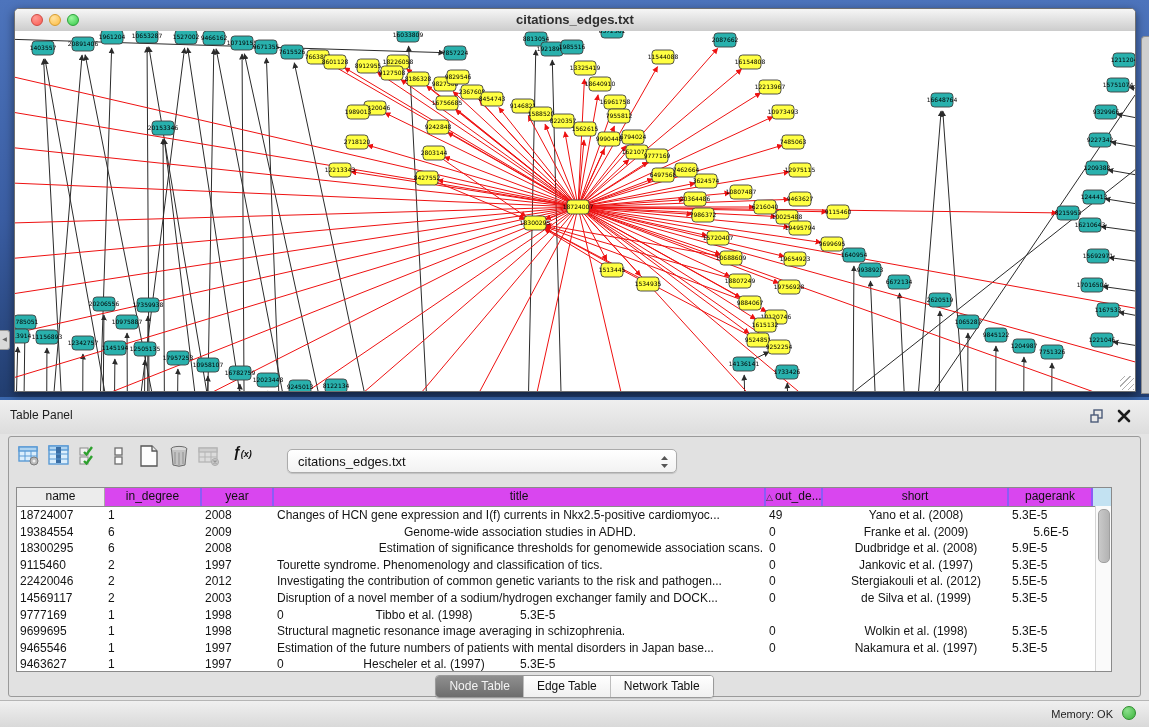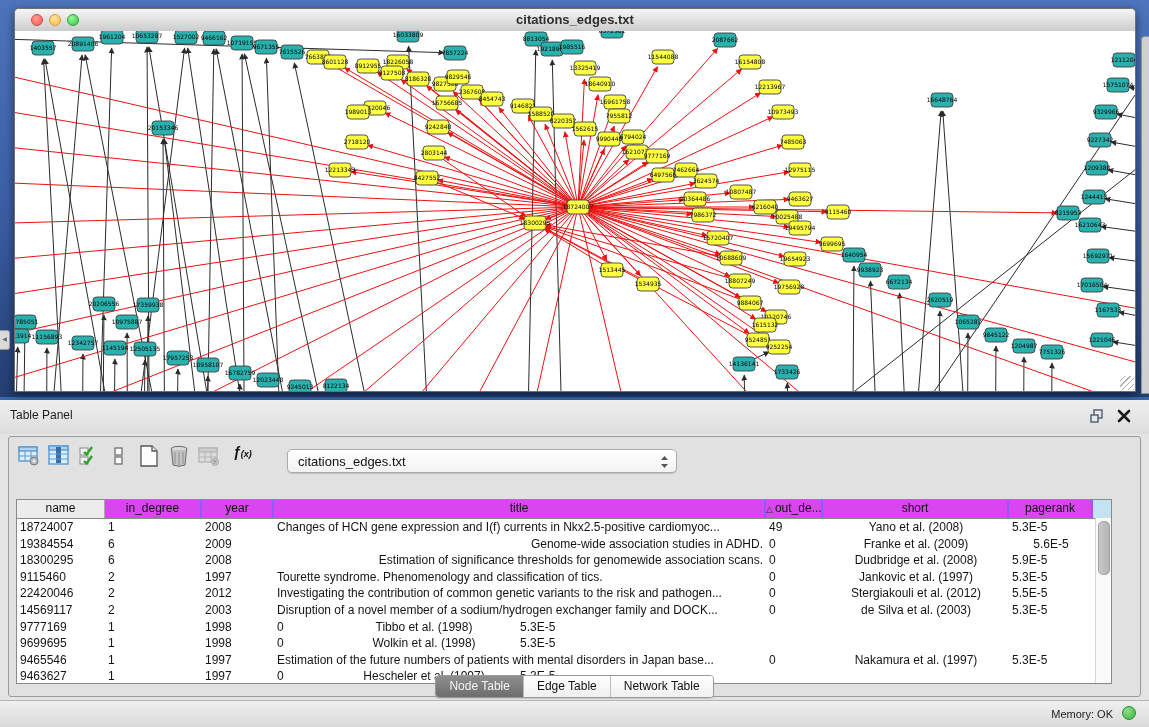--- a/index.html
+++ b/index.html
@@ -46,21 +46,21 @@
   .tb-icon{width:24px;height:24px;margin-right:6px;display:inline-block;cursor:pointer}
   .tb-icon.disabled{cursor:default;opacity:.9}
   .fx{font-size:14px;color:#111;margin:0 8px 0 6px;font-style:italic;font-weight:bold;cursor:pointer}
   .fx small{font-size:9px;font-weight:bold}
   .combo{position:absolute;left:270px;top:5px;width:390px;height:24px;background:linear-gradient(#ffffff,#f2f2f2);
          border:1px solid #ababab;border-radius:5px;box-sizing:border-box;cursor:pointer;
          box-shadow:0 1px 1px rgba(0,0,0,.15)}
   .combo-text{position:absolute;left:10px;top:4px;font-size:13px;color:#111}
   .combo-step{position:absolute;right:7px;top:5px}
 
-  .table{position:absolute;left:7px;top:62px;width:1096px;height:185px;background:#fff;
+  .table{position:absolute;left:7px;top:50px;width:1096px;height:185px;background:#fff;
          border:1px solid #8a8a8a;box-sizing:border-box;overflow:hidden}
   .thead{display:flex;height:18px;border-bottom:1px solid #8a8a8a;background:#c3e2f2}
   .th{box-sizing:border-box;border-right:2px solid #8b5cf6;font-size:12px;line-height:17px;
       text-align:center;color:#111;overflow:hidden;white-space:nowrap;cursor:pointer;background:#d946ef}
   .th.plain{background:#ececec;border-right:1px solid #a8a8a8}
   .sortmark{font-size:9px;color:#333;margin-right:2px}
   .trow{display:flex;height:16.6px;cursor:default}
   .td{box-sizing:border-box;font-size:12px;line-height:16.5px;color:#141414;overflow:hidden;
       white-space:nowrap;padding:0 3px}
   .vscroll{position:absolute;right:0;top:18px;width:15px;bottom:0;background:#fafafa;border-left:1px solid #d5d5d5}
@@ -836,21 +836,21 @@
           <div class="td" style="width:72px;text-align:left">2008</div>
           <div class="td" style="width:492px;text-align:left">Changes of HCN gene expression and I(f) currents in Nkx2.5-positive cardiomyoc...</div>
           <div class="td" style="width:57px;text-align:left">49</div>
           <div class="td" style="width:186px;text-align:center">Yano et al. (2008)</div>
           <div class="td" style="width:84px;text-align:left">5.3E-5</div>
         </div>
         <div class="trow">
           <div class="td" style="width:88px;text-align:left">19384554</div>
           <div class="td" style="width:97px;text-align:left">6</div>
           <div class="td" style="width:72px;text-align:left">2009</div>
-          <div class="td" style="width:492px;text-align:right">Genome-wide association studies in ADHD.</div>
+          <div class="td" style="width:492px;text-align:center">Genome-wide association studies in ADHD.</div>
           <div class="td" style="width:57px;text-align:left">0</div>
           <div class="td" style="width:186px;text-align:center">Franke et al. (2009)</div>
           <div class="td" style="width:84px;text-align:center">5.6E-5</div>
         </div>
         <div class="trow">
           <div class="td" style="width:88px;text-align:left">18300295</div>
           <div class="td" style="width:97px;text-align:left">6</div>
           <div class="td" style="width:72px;text-align:left">2008</div>
           <div class="td" style="width:492px;text-align:right">Estimation of significance thresholds for genomewide association scans.</div>
           <div class="td" style="width:57px;text-align:left">0</div>
@@ -874,35 +874,36 @@
           <div class="td" style="width:57px;text-align:left">0</div>
           <div class="td" style="width:186px;text-align:center">Stergiakouli et al. (2012)</div>
           <div class="td" style="width:84px;text-align:left">5.5E-5</div>
         </div>
         <div class="trow">
           <div class="td" style="width:88px;text-align:left">14569117</div>
           <div class="td" style="width:97px;text-align:left">2</div>
           <div class="td" style="width:72px;text-align:left">2003</div>
           <div class="td" style="width:492px;text-align:left">Disruption of a novel member of a sodium/hydrogen exchanger family and DOCK...</div>
           <div class="td" style="width:57px;text-align:left">0</div>
-          <div class="td" style="width:186px;text-align:center">de Silva et al. (2003)</div>
+          <div class="td" style="width:186px;text-align:center">de Silva et al. (1999)</div>
           <div class="td" style="width:84px;text-align:left">5.3E-5</div>
         </div>
         <div class="trow">
           <div class="td" style="width:88px;text-align:left">9777169</div>
           <div class="td" style="width:97px;text-align:left">1</div>
           <div class="td" style="width:72px;text-align:left">1998</div>
           <div class="td" style="width:57px;text-align:left">0</div>
           <div class="td" style="width:186px;text-align:center">Tibbo et al. (1998)</div>
           <div class="td" style="width:84px;text-align:left">5.3E-5</div>
         </div>
         <div class="trow">
           <div class="td" style="width:88px;text-align:left">9699695</div>
           <div class="td" style="width:97px;text-align:left">1</div>
           <div class="td" style="width:72px;text-align:left">1998</div>
+          <div class="td" style="width:492px;text-align:left">Structural magnetic resonance image averaging in schizophrenia.</div>
           <div class="td" style="width:57px;text-align:left">0</div>
           <div class="td" style="width:186px;text-align:center">Wolkin et al. (1998)</div>
           <div class="td" style="width:84px;text-align:left">5.3E-5</div>
         </div>
         <div class="trow">
           <div class="td" style="width:88px;text-align:left">9465546</div>
           <div class="td" style="width:97px;text-align:left">1</div>
           <div class="td" style="width:72px;text-align:left">1997</div>
           <div class="td" style="width:492px;text-align:left">Estimation of the future numbers of patients with mental disorders in Japan base...</div>
           <div class="td" style="width:57px;text-align:left">0</div>

